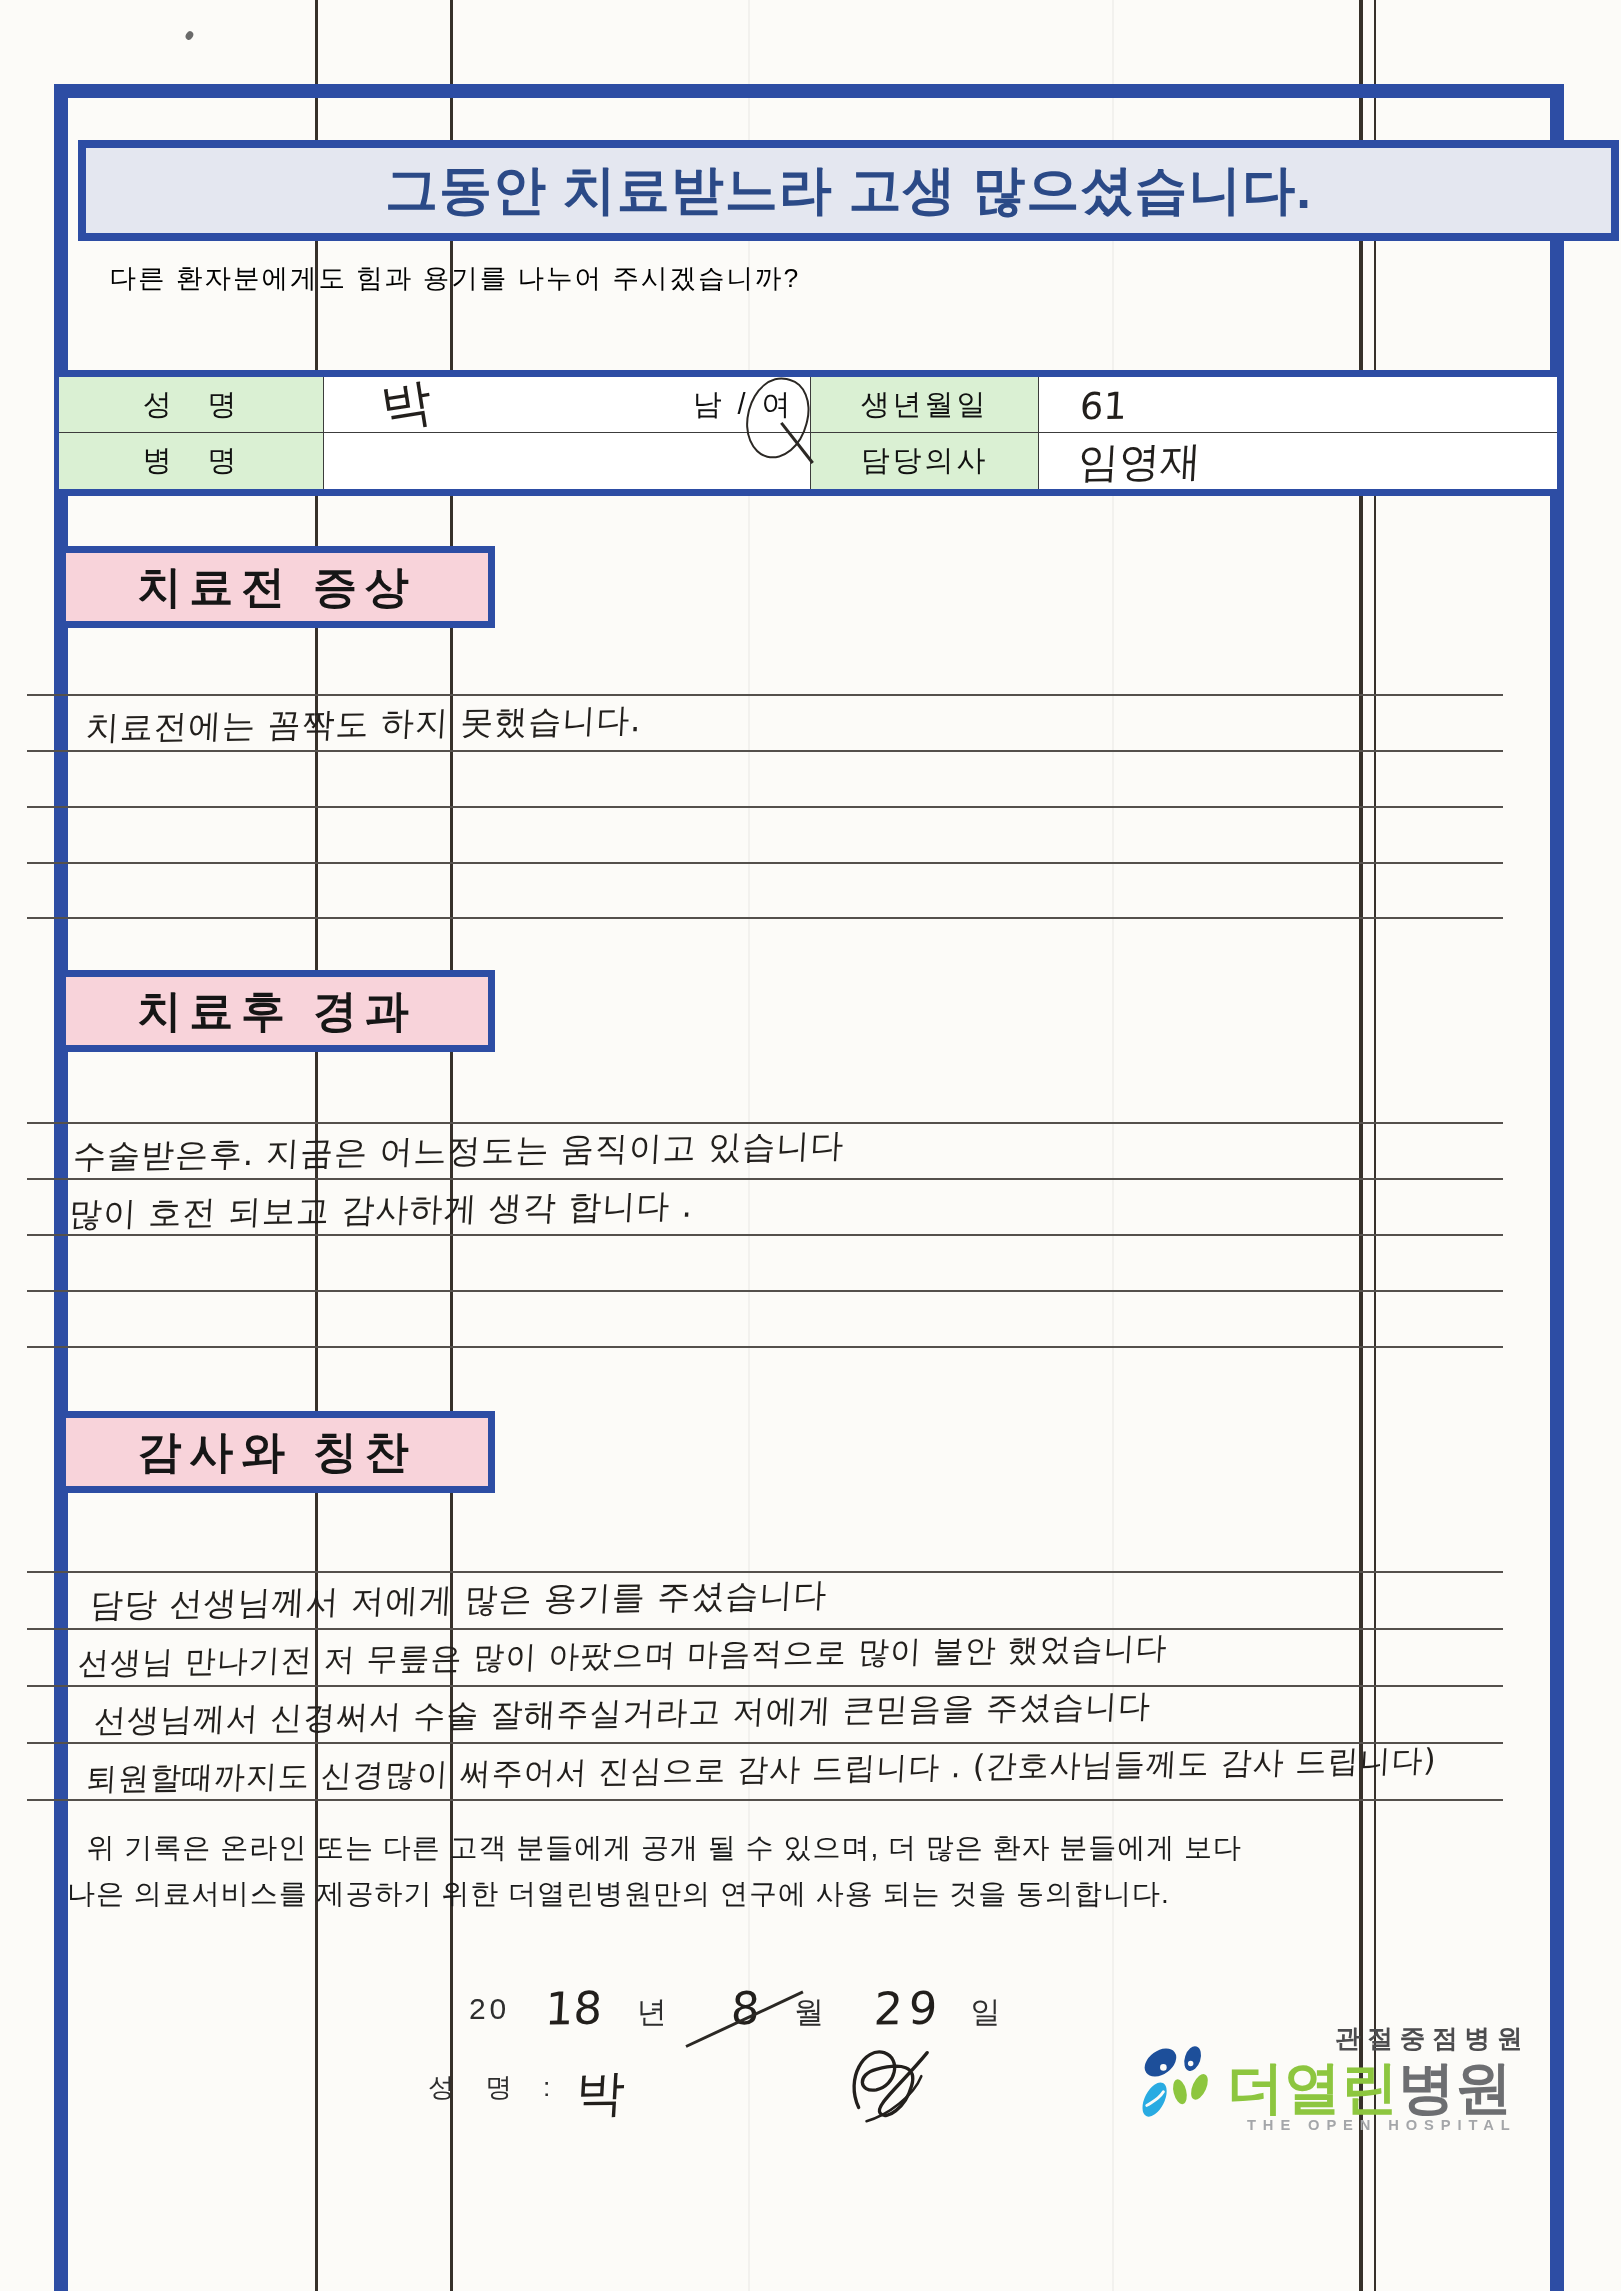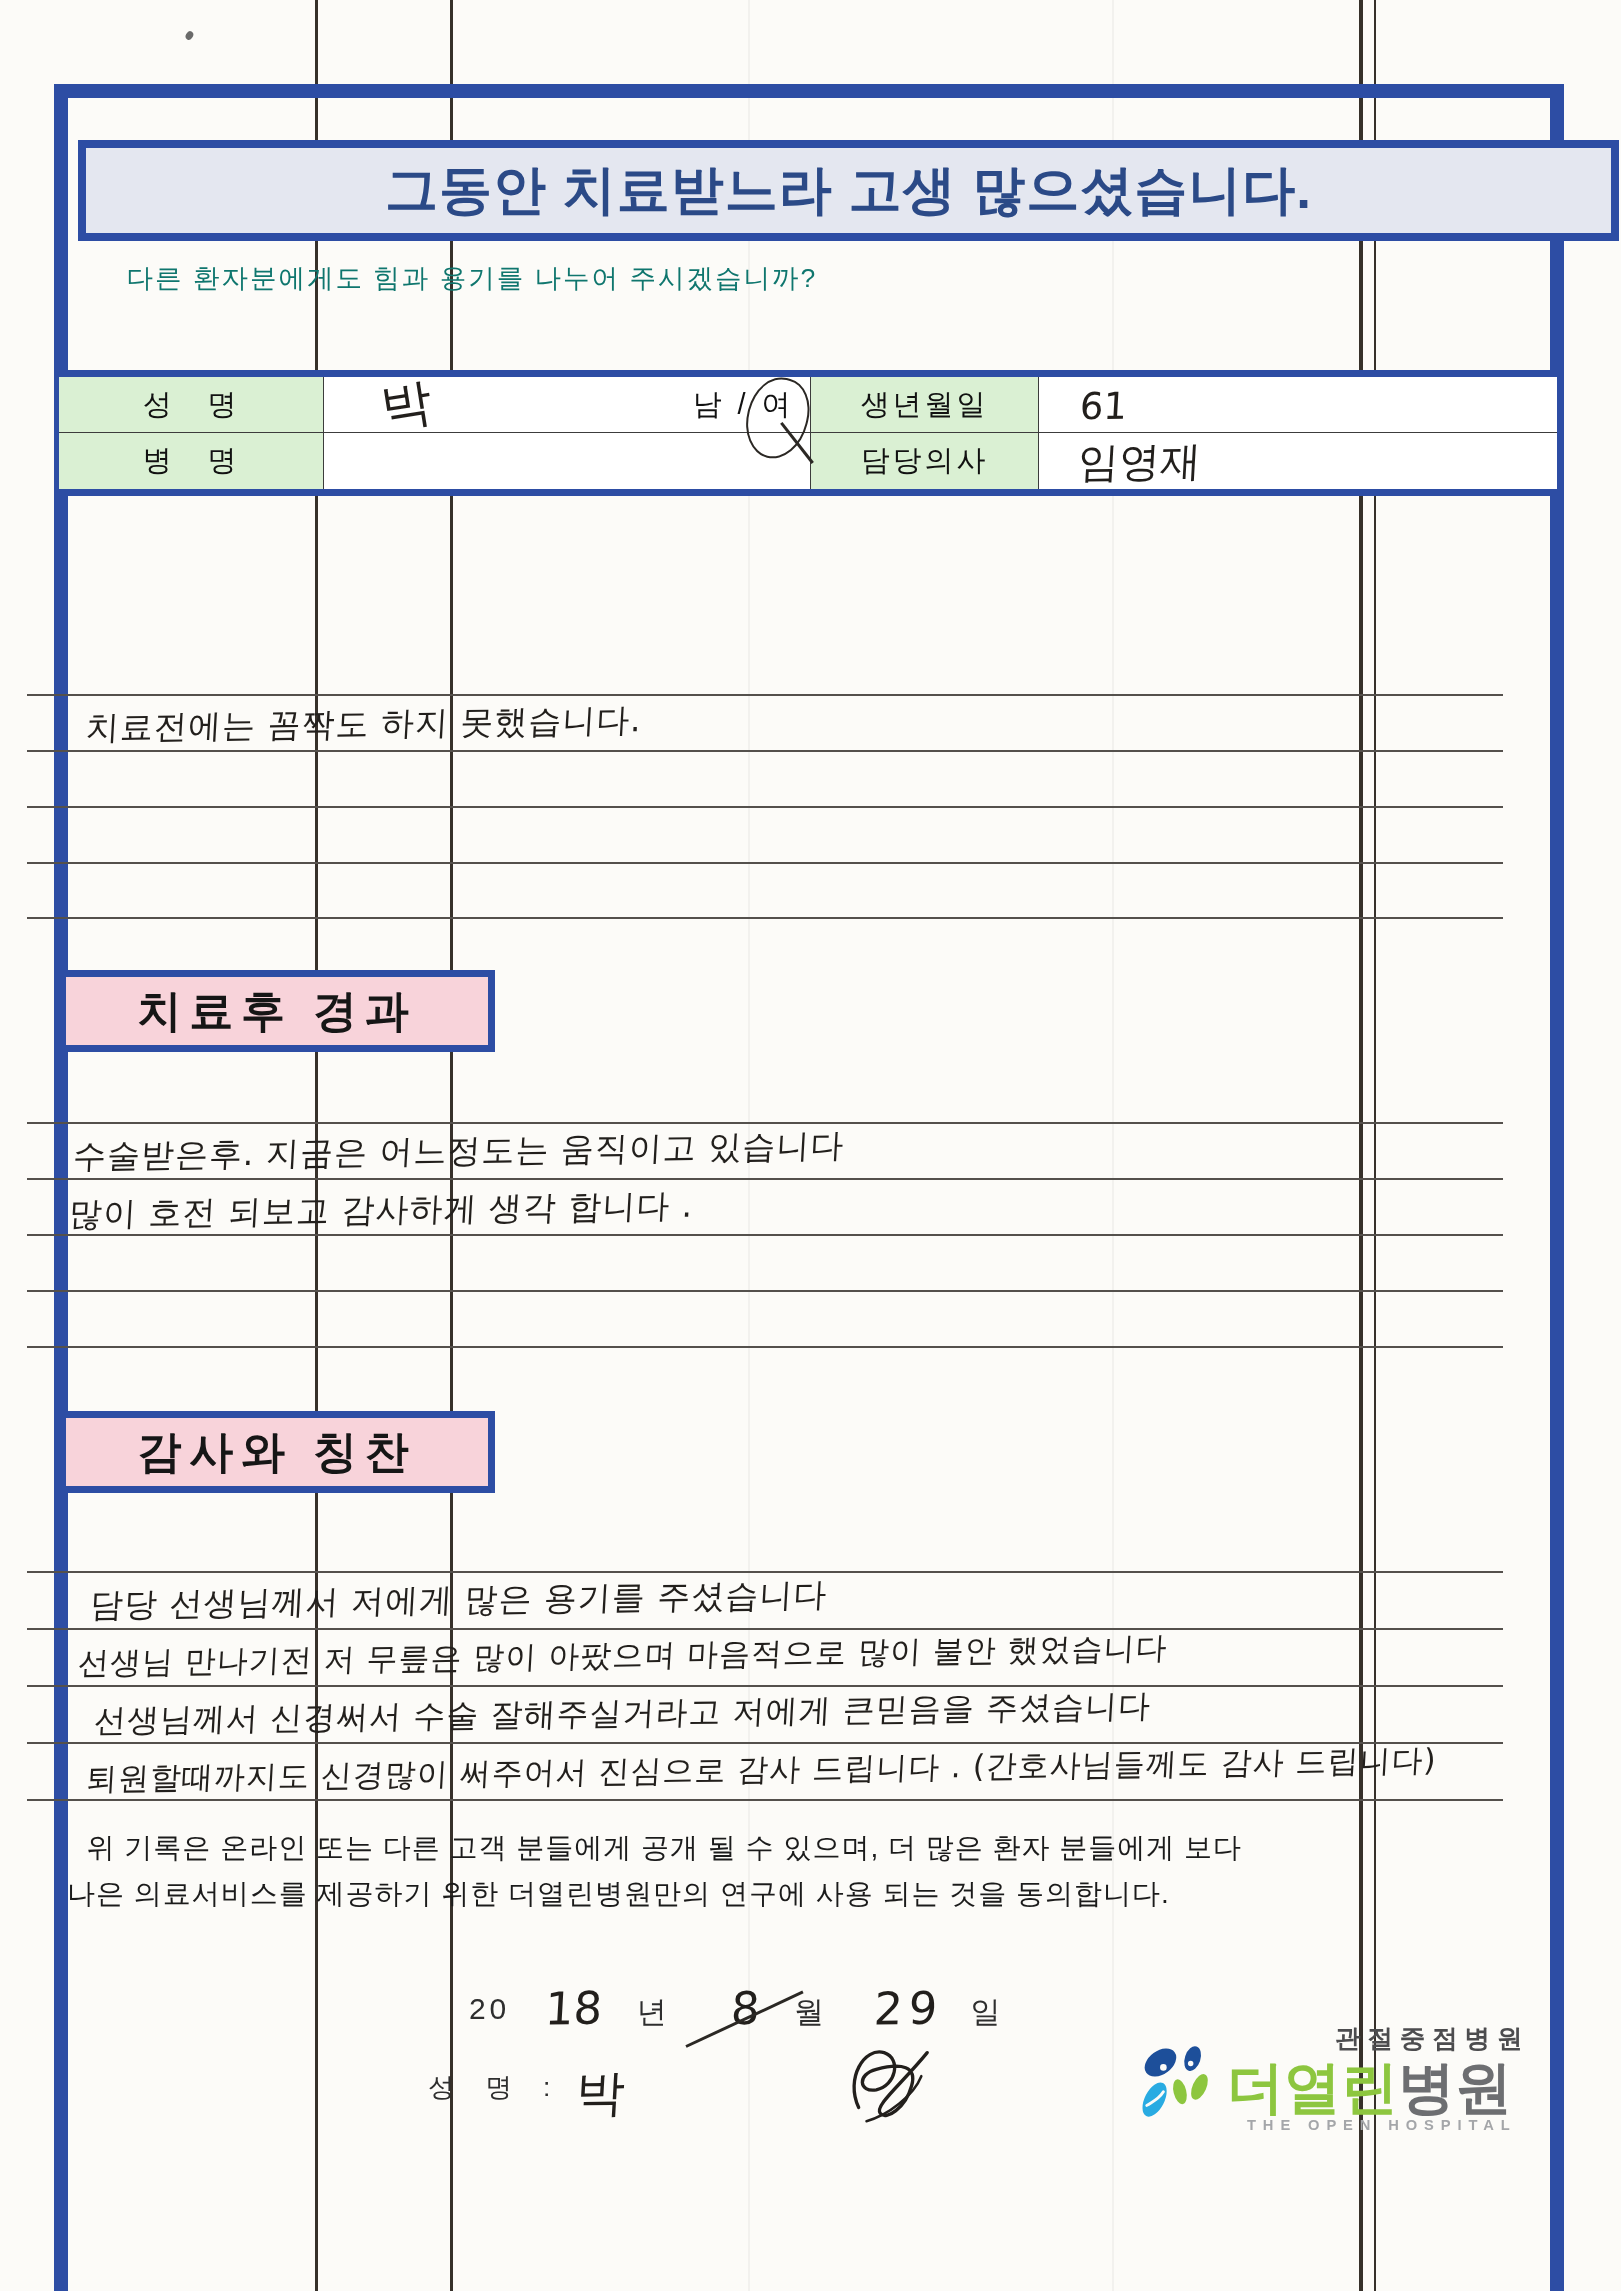--- a/index.html
+++ b/index.html
@@ -18,21 +18,21 @@
 
   
   .frame{position:absolute;background:var(--frame-blue);}
 
   
   .banner{position:absolute;left:78px;top:140px;width:1541px;height:101px;box-sizing:border-box;
     border:8.8px solid var(--frame-blue);background:var(--banner-bg);
     display:flex;align-items:center;justify-content:center;}
   .banner-title{font-size:53px;font-weight:800;color:var(--title-navy);letter-spacing:1px;white-space:nowrap;}
 
-  .intro{position:absolute;left:105px;top:258px;font-size:26.5px;line-height:41px;color:#0f766e;letter-spacing:2px;}
+  .intro{position:absolute;left:88px;top:258px;font-size:26.5px;line-height:41px;color:#000000;letter-spacing:2px;}
   .intro .l1{padding-left:21.6px;}
 
   
   .info-table{position:absolute;left:59px;top:370px;width:1499px;box-sizing:border-box;
     border-top:7.8px solid var(--frame-blue);border-bottom:7.8px solid var(--frame-blue);
     display:grid;grid-template-columns:265px 487px 228px 518px;grid-auto-rows:56px;}
   .cell{box-sizing:border-box;border-right:1px solid #3c3c3c;border-bottom:1px solid #3c3c3c;
     display:flex;align-items:center;position:relative;background:#fff;}
   .cell.last-col{border-right:none;}
   .cell.last-row{border-bottom:none;}
@@ -131,20 +131,23 @@
       <span class="hw tbl-hw" style="left:57px;"></span>
     </div>
     <div class="cell green last-row">
       <span class="cell-label">담당의사</span>
     </div>
     <div class="cell last-col last-row">
       <span class="hw tbl-hw" style="left:39px;top:2px;font-size:41px;">임영재</span>
     </div>
   </div>
 
+  <div class="section-box" style="top:546px;">
+    <span>치료전 증상</span>
+  </div>
   <div class="rule" style="top:694px;"></div>
   <div class="rule" style="top:750px;"></div>
   <div class="rule" style="top:806px;"></div>
   <div class="rule" style="top:862px;"></div>
   <div class="rule" style="top:917px;"></div>
   <div class="hw-line hw" style="left:86px;top:702px;">치료전에는 꼼짝도 하지 못했습니다.</div>
 
   <div class="section-box" style="top:970px;">
     <span>치료후 경과</span>
   </div>

